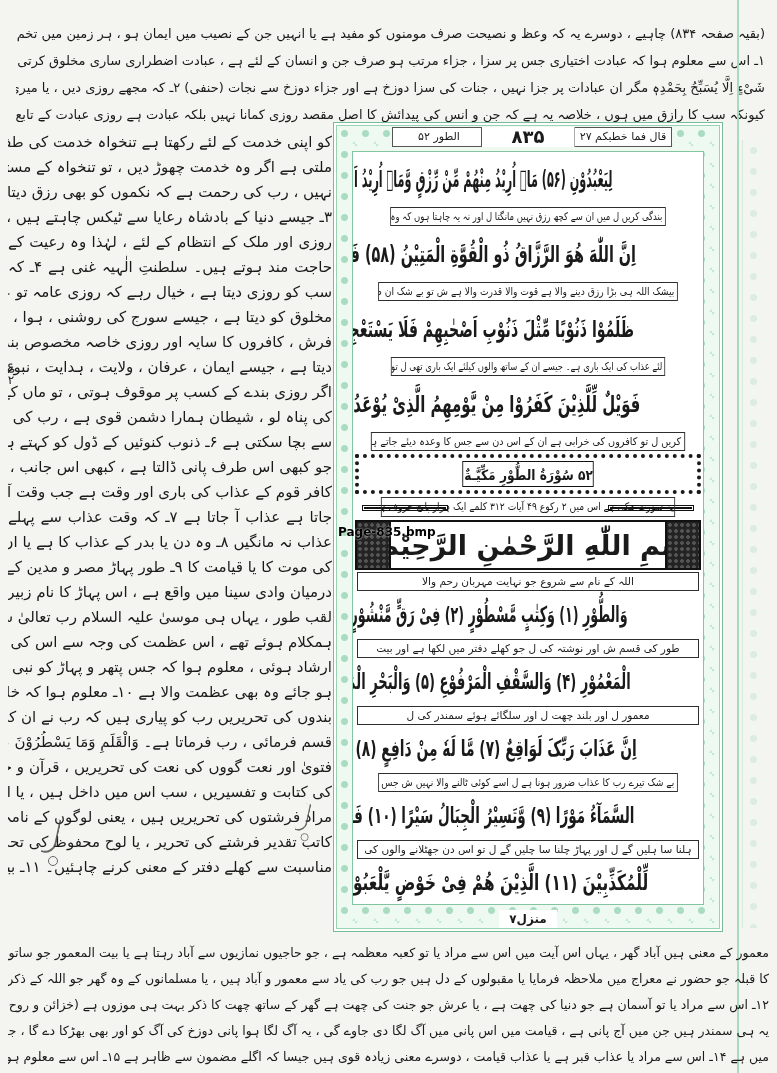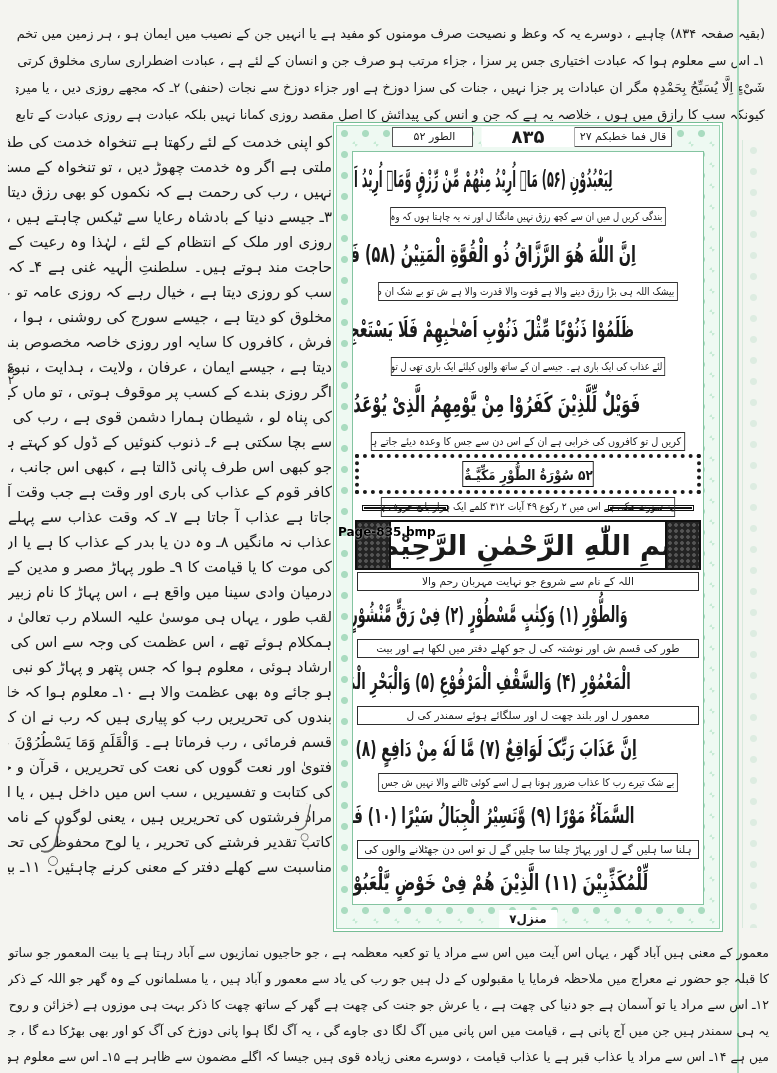--- a/index.html
+++ b/index.html
@@ -64,21 +64,21 @@
     position:absolute;left:18px;right:18px;top:28px;bottom:26px;
     background:#fff;border:1px solid #84c4a1;
     overflow:hidden;padding-top:2px;
   }
   .hdr{
     position:absolute;top:4px;height:20px;line-height:18px;background:#fff;
     font-size:11px;direction:rtl;text-align:center;z-index:3;padding:0 4px;
   }
   .hdr-right{right:50px;width:98px;border:1px solid #555;}
   .hdr-center{left:50%;transform:translateX(-50%);font-size:18px;font-weight:bold;line-height:20px;padding:0 30px;}
-  .hdr-left{left:58px;width:81px;border:1px solid #555;padding-left:8px;}
+  .hdr-left{left:58px;width:90px;border:1px solid #555;padding-left:8px;}
 
   .row-ayah{
     font-size:23px;font-weight:bold;height:52px;line-height:50px;
     text-align:center;direction:rtl;white-space:nowrap;margin:0 2px;
   }
   .rows-bottom .row-ayah{height:44px;line-height:42px;font-size:22px;}
   .row-tarjuma{
     font-size:10.5px;height:19px;line-height:16px;border:1px solid #2e2e2e;
     margin:1px 4px 3px;text-align:center;direction:rtl;white-space:nowrap;
     overflow:hidden;padding:0 3px;background:#fff;

